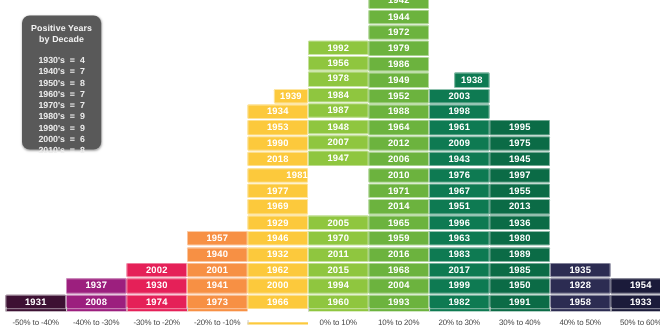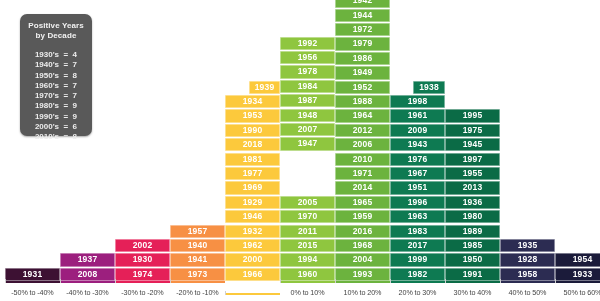--- a/index.html
+++ b/index.html
@@ -119,30 +119,31 @@
         <div class="cell" style="background: rgb(156, 31, 126);">2008</div>
       </div>
       <div class="col" style="left: 115px;">
         <div class="cell" style="background: rgb(229, 32, 88);">2002</div>
         <div class="cell" style="background: rgb(229, 32, 88);">1930</div>
         <div class="cell" style="background: rgb(229, 32, 88);">1974</div>
       </div>
       <div class="col" style="left: 170px;">
         <div class="cell" style="background: rgb(247, 144, 68);">1957</div>
         <div class="cell" style="background: rgb(247, 144, 68);">1940</div>
+        <div class="cell" style="background: rgb(247, 144, 68);">2001</div>
         <div class="cell" style="background: rgb(247, 144, 68);">1941</div>
         <div class="cell" style="background: rgb(247, 144, 68);">1973</div>
       </div>
       <div class="col" style="left: 225px;">
         <div class="cell" style="background: rgb(252, 201, 60); margin-left: 24px;">1939</div>
         <div class="cell" style="background: rgb(252, 201, 60);">1934</div>
         <div class="cell" style="background: rgb(252, 201, 60);">1953</div>
         <div class="cell" style="background: rgb(252, 201, 60);">1990</div>
         <div class="cell" style="background: rgb(252, 201, 60);">2018</div>
-        <div class="cell" style="background: rgb(252, 201, 60);">1981</div>
+        <div class="cell" style="background: rgb(252, 201, 60); text-align: right;">1981</div>
         <div class="cell" style="background: rgb(252, 201, 60);">1977</div>
         <div class="cell" style="background: rgb(252, 201, 60);">1969</div>
         <div class="cell" style="background: rgb(252, 201, 60);">1929</div>
         <div class="cell" style="background: rgb(252, 201, 60);">1946</div>
         <div class="cell" style="background: rgb(252, 201, 60);">1932</div>
         <div class="cell" style="background: rgb(252, 201, 60);">1962</div>
         <div class="cell" style="background: rgb(252, 201, 60);">2000</div>
         <div class="cell" style="background: rgb(252, 201, 60);">1966</div>
       </div>
       <div class="col" style="left: 280px;">
@@ -178,20 +179,21 @@
         <div class="cell" style="background: rgb(108, 179, 62);">2014</div>
         <div class="cell" style="background: rgb(108, 179, 62);">1965</div>
         <div class="cell" style="background: rgb(108, 179, 62);">1959</div>
         <div class="cell" style="background: rgb(108, 179, 62);">2016</div>
         <div class="cell" style="background: rgb(108, 179, 62);">1968</div>
         <div class="cell" style="background: rgb(108, 179, 62);">2004</div>
         <div class="cell" style="background: rgb(108, 179, 62);">1993</div>
       </div>
       <div class="col" style="left: 390px;">
         <div class="cell" style="background: rgb(14, 122, 82); margin-left: 23px;">1938</div>
+        <div class="cell" style="background: rgb(14, 122, 82);">2003</div>
         <div class="cell" style="background: rgb(14, 122, 82);">1998</div>
         <div class="cell" style="background: rgb(14, 122, 82);">1961</div>
         <div class="cell" style="background: rgb(14, 122, 82);">2009</div>
         <div class="cell" style="background: rgb(14, 122, 82);">1943</div>
         <div class="cell" style="background: rgb(14, 122, 82);">1976</div>
         <div class="cell" style="background: rgb(14, 122, 82);">1967</div>
         <div class="cell" style="background: rgb(14, 122, 82);">1951</div>
         <div class="cell" style="background: rgb(14, 122, 82);">1996</div>
         <div class="cell" style="background: rgb(14, 122, 82);">1963</div>
         <div class="cell" style="background: rgb(14, 122, 82);">1983</div>

